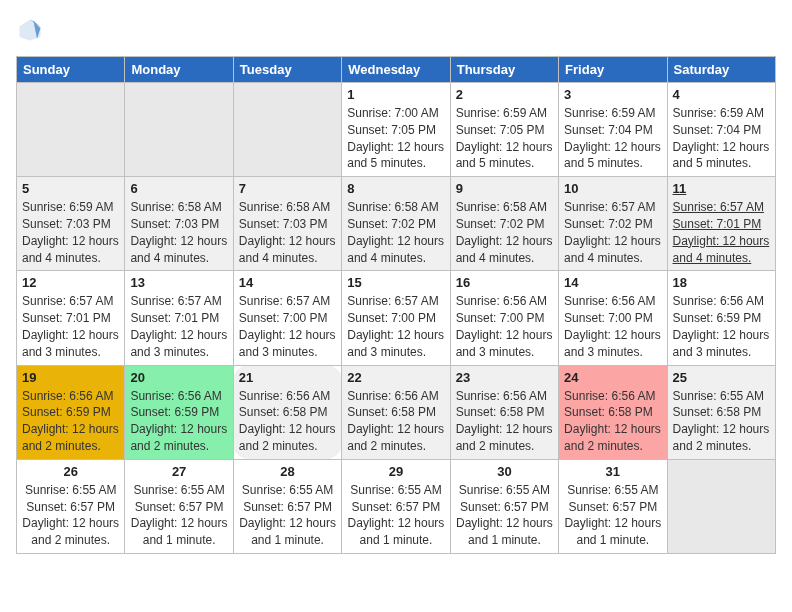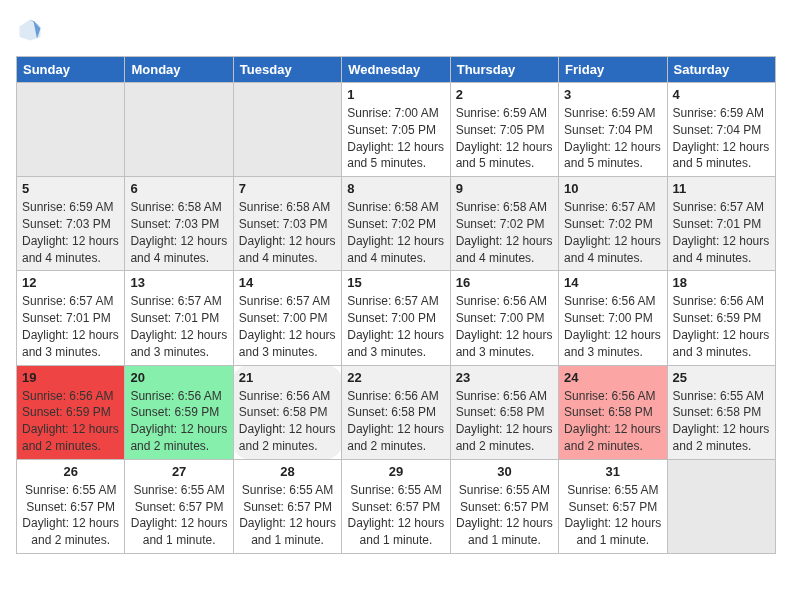--- a/index.html
+++ b/index.html
@@ -190,21 +190,21 @@
 Daylight: 12 hours
 and 4 minutes.</div>
         </td>
         <td style="background: rgb(240, 240, 240);">
           <div class="day-num">10</div>
           <div class="day-info" style="white-space: pre-line;">Sunrise: 6:57 AM
 Sunset: 7:02 PM
 Daylight: 12 hours
 and 4 minutes.</div>
         </td>
-        <td style="background: rgb(240, 240, 240);">
+        <td style="background: rgb(240, 240, 240); text-decoration: underline;">
           <div class="day-num">11</div>
           <div class="day-info" style="white-space: pre-line;">Sunrise: 6:57 AM
 Sunset: 7:01 PM
 Daylight: 12 hours
 and 4 minutes.</div>
         </td>
       </tr>
       <tr style="background: rgb(255, 255, 255);">
         <td>
           <div class="day-num">12</div>
@@ -250,21 +250,21 @@
         </td>
         <td>
           <div class="day-num">18</div>
           <div class="day-info" style="white-space: pre-line;">Sunrise: 6:56 AM
 Sunset: 6:59 PM
 Daylight: 12 hours
 and 3 minutes.</div>
         </td>
       </tr>
       <tr style="background: rgb(240, 240, 240);">
-        <td style="background: #ef4444;">
+        <td style="background: #eab308;">
           <div class="day-num">19</div>
           <div class="day-info" style="white-space: pre-line;">Sunrise: 6:56 AM
 Sunset: 6:59 PM
 Daylight: 12 hours
 and 2 minutes.</div>
         </td>
         <td style="background: #86efac;">
           <div class="day-num">20</div>
           <div class="day-info" style="white-space: pre-line;">Sunrise: 6:56 AM
 Sunset: 6:59 PM

